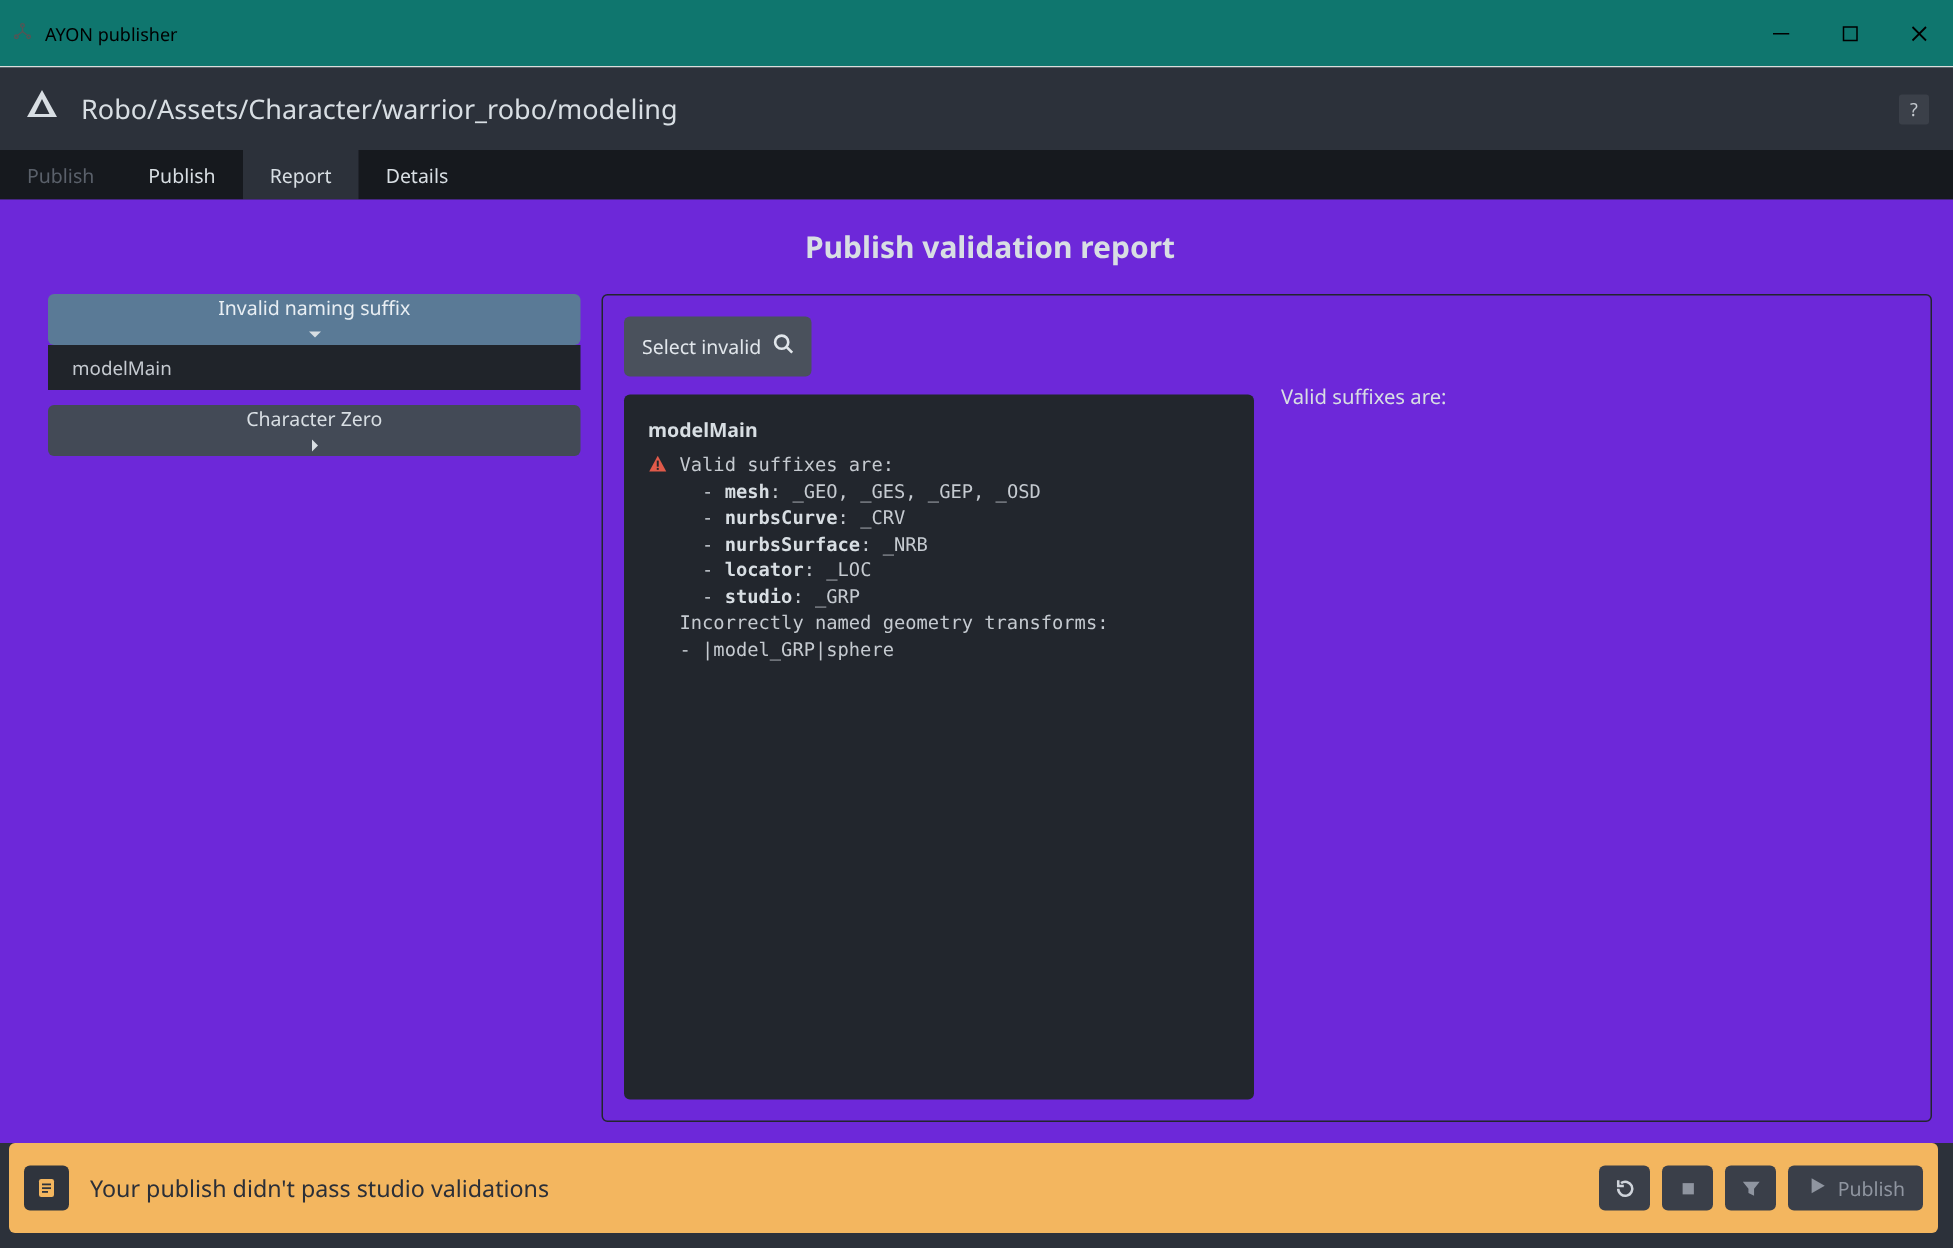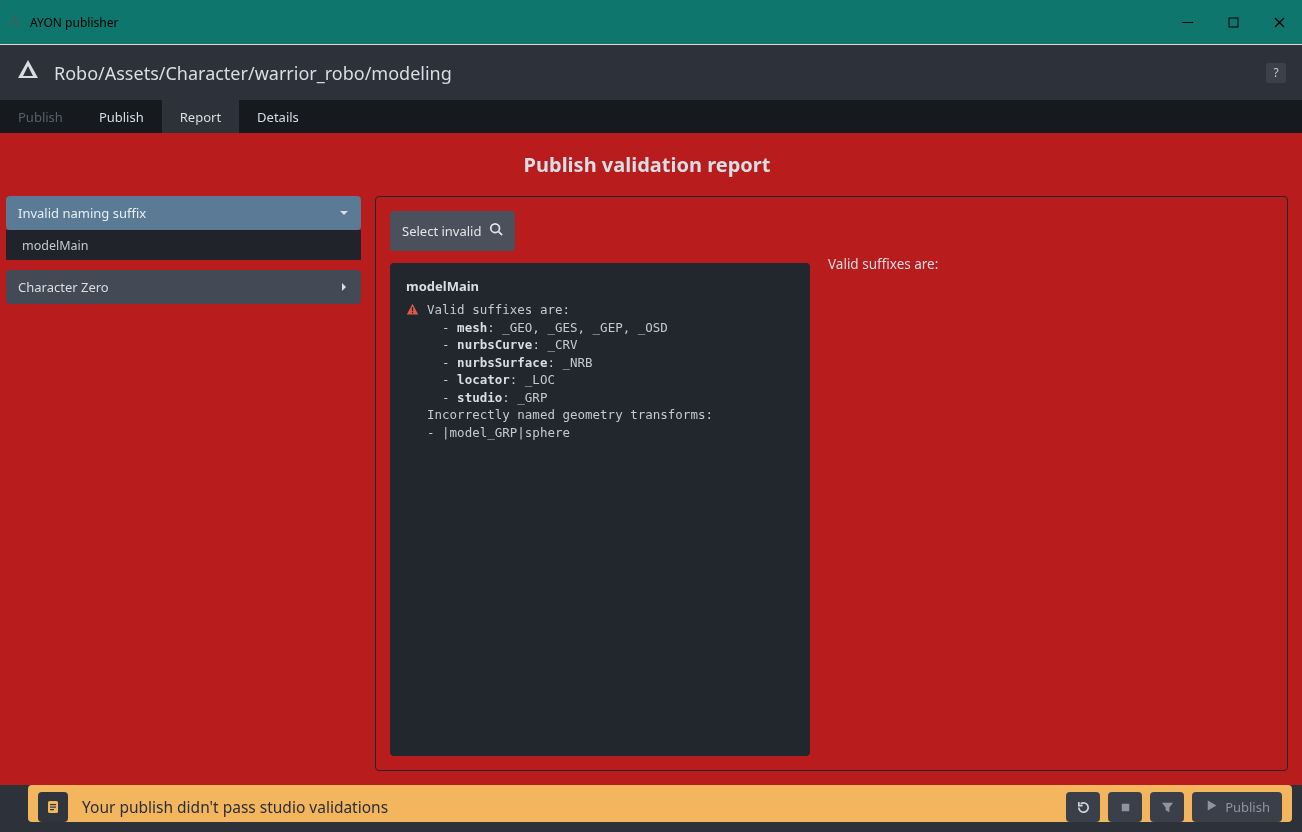--- a/index.html
+++ b/index.html
@@ -17,45 +17,45 @@
   .header-left { display: flex; align-items: center; gap: 14px; }
   .header-logo svg { width: 24px; height: 24px; }
   .header-path { color: #d8dee3; font-size: 18px; }
   .help-btn { width: 20px; height: 20px; background: #3b4049; color: #c5cad0; display: flex; align-items: center; justify-content: center; font-size: 12px; border-radius: 2px; }
 
   .tabs { height: 33px; background: #16191e; display: flex; align-items: stretch; }
   .tab { padding: 0 18px; display: flex; align-items: center; font-size: 13px; color: #d8dee3; cursor: pointer; }
   .tab.inactive-dim { color: #5a606a; }
   .tab.active { background: #2c313a; }
 
-  .content { flex: 1; background: #b91c1c; display: flex; flex-direction: column; padding: 0 14px 14px 6px; overflow: hidden; }
+  .content { flex: 1; background: #6d28d9; display: flex; flex-direction: column; padding: 0 14px 14px 32px; overflow: hidden; }
   .content-title { text-align: center; color: #d8dee3; font-size: 20px; font-weight: 700; padding: 18px 0; }
   .content-body { flex: 1; display: flex; gap: 14px; overflow: hidden; }
 
   .sidebar-list { width: 355px; display: flex; flex-direction: column; gap: 0; }
-  .validator-item { background: #434a56; color: #d8dee3; font-size: 13px; height: 34px; display: flex; align-items: center; justify-content: space-between; padding: 0 12px; border-radius: 4px; margin-bottom: 0; }
+  .validator-item { background: #434a56; color: #d8dee3; font-size: 13px; height: 34px; display: flex; align-items: center; justify-content: space-between; padding: 0 12px; border-radius: 4px; margin-bottom: 0; flex-direction: column; }
   .validator-item.selected { background: #5a7a96; color: #e8eef3; }
   .validator-sub { background: #20242a; color: #c5cad0; font-size: 12.5px; height: 30px; display: flex; align-items: center; padding: 0 16px; }
   .validator-gap { height: 10px; }
   .chevron-down-icon svg, .chevron-right-icon svg { width: 10px; height: 10px; }
 
   .main-panel { flex: 1; border: 1px solid #22262d; border-radius: 4px; padding: 14px; display: flex; gap: 18px; overflow: hidden; }
   .main-left { width: 420px; display: flex; flex-direction: column; gap: 12px; }
   .select-invalid-btn { align-self: flex-start; background: #4a515c; color: #e1e6eb; font-size: 13px; height: 40px; padding: 0 12px; border-radius: 4px; display: flex; align-items: center; gap: 8px; }
   .select-invalid-btn svg { width: 14px; height: 14px; }
   .log-box { flex: 1; background: #22262d; border-radius: 4px; padding: 14px 16px; color: #c5cad0; font-size: 13px; overflow: auto; }
   .log-title { font-weight: 700; color: #d8dee3; margin-bottom: 6px; font-size: 13px; }
   .log-line { font-family: "Consolas", "Menlo", monospace; font-size: 12.5px; line-height: 1.4; white-space: pre; }
   .log-row { display: flex; align-items: flex-start; gap: 8px; }
   .warn-icon { color: #e05a4a; flex-shrink: 0; margin-top: 1px; }
   .warn-icon svg { width: 13px; height: 13px; }
   .log-bold { font-weight: 700; color: #d8dee3; }
   .main-right { flex: 1; padding-top: 44px; color: #d8dee3; font-size: 13.5px; }
 
-  .footer { height: 37px; margin: 0 10px 10px 28px; background: #f3b65f; border-radius: 4px; display: flex; align-items: flex-end; justify-content: space-between; padding: 0 10px; }
+  .footer { height: 60px; margin: 0 10px 10px 6px; background: #f3b65f; border-radius: 4px; display: flex; align-items: center; justify-content: space-between; padding: 0 10px; }
   .footer-left { display: flex; align-items: center; gap: 14px; }
   .footer-icon-box { width: 30px; height: 30px; background: #2f343d; border-radius: 4px; display: flex; align-items: center; justify-content: center; }
   .footer-icon-box svg { width: 16px; height: 16px; color: #f3b65f; }
   .footer-msg { color: #2b2f38; font-size: 15.5px; }
   .footer-right { display: flex; align-items: center; gap: 8px; }
   .footer-btn { height: 30px; background: #3a3f49; border-radius: 4px; display: flex; align-items: center; justify-content: center; color: #8f95a0; }
   .footer-btn.icon { width: 34px; }
   .footer-btn svg { width: 15px; height: 15px; }
   .footer-btn.publish { padding: 0 12px; gap: 6px; font-size: 13px; }
 </style>

